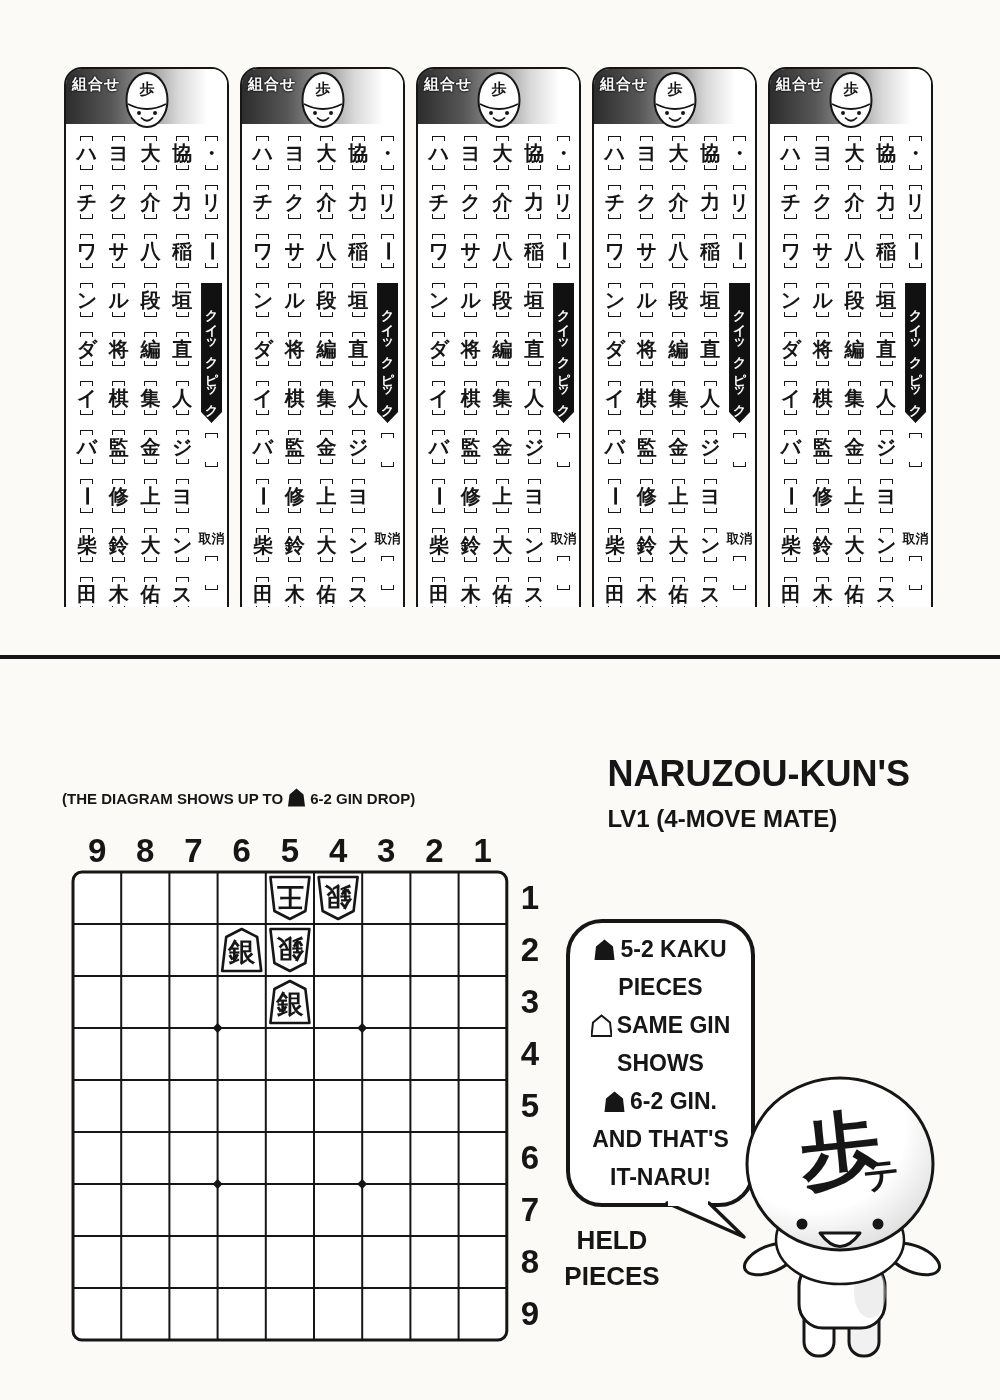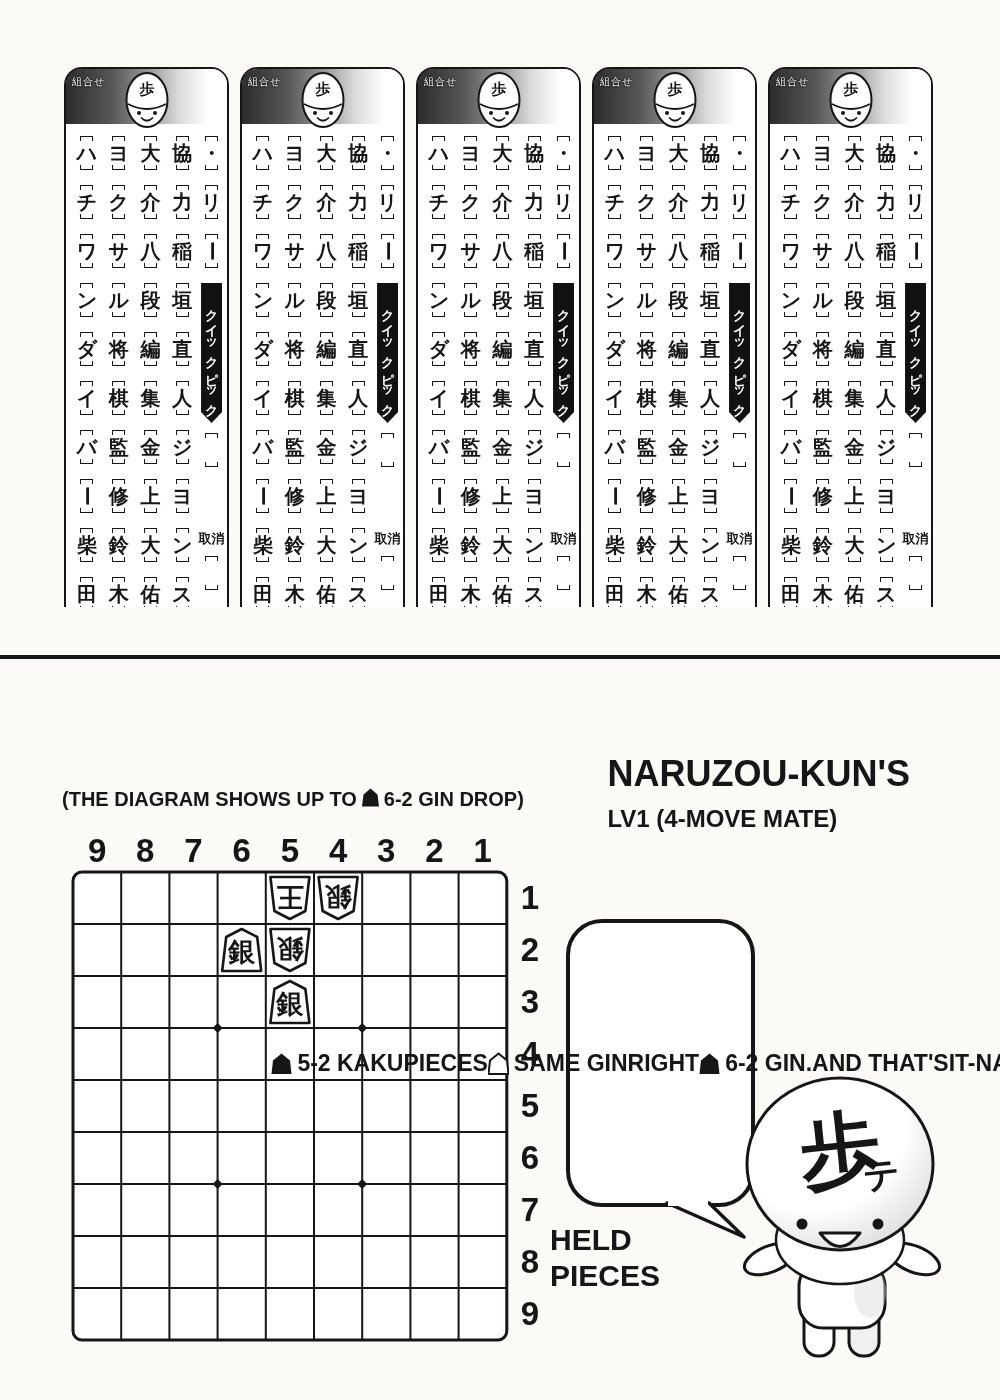--- a/index.html
+++ b/index.html
@@ -4,21 +4,21 @@
 <style>
   html,body{margin:0;padding:0;background:#e8e8e6;}
   .page{position:relative;width:1000px;height:1400px;background:#fbfaf7;overflow:hidden;
         font-family:"Liberation Sans",sans-serif;color:#161616;}
   
   .tickets{position:absolute;left:64px;top:67px;width:874px;height:540px;display:flex;gap:11px;overflow:hidden;}
   .ticket{flex:none;width:165px;height:565px;box-sizing:border-box;background:#fff;
           border:2.5px solid #161616;border-radius:18px 18px 10px 10px;position:relative;}
   .thead{height:55px;border-radius:15px 15px 0 0;position:relative;
          background:linear-gradient(90deg,#2d2d2d 0%,#565656 28%,#9a9a9a 52%,#d9d9d9 70%,#fff 88%);}
-  .thead-label{position:absolute;top:6px;left:6px;font-size:10px;font-weight:normal;color:#fff;
+  .thead-label{position:absolute;top:6px;left:6px;font-size:15px;font-weight:bold;color:#fff;
                letter-spacing:1px;text-shadow:0 0 2px #000,0 0 2px #000;}
   .tmascot{position:absolute;left:50%;top:2px;transform:translateX(-50%);}
   .tbody{display:flex;padding:4px 2px 0 5px;}
   .tcol{width:33px;display:flex;flex-direction:column;}
   .tcol-last{width:28px;}
   .tcell{height:49px;display:flex;flex-direction:column;align-items:center;justify-content:center;gap:1px;}
   .brk{width:13px;height:5px;border:1.6px solid #161616;box-sizing:border-box;}
   .brk.t{border-bottom:none;}
   .brk.b{border-top:none;}
   .tchar{font-size:20px;font-weight:700;line-height:22px;height:22px;min-width:20px;text-align:center;}
@@ -26,34 +26,34 @@
   .ribbon{width:21px;height:140px;margin:8px auto 2px;background:#111;color:#fff;
           writing-mode:vertical-rl;text-orientation:upright;font-size:13px;font-weight:700;
           letter-spacing:1px;line-height:21px;text-align:center;padding-top:6px;box-sizing:border-box;
           clip-path:polygon(0 0,100% 0,100% calc(100% - 11px),50% 100%,0 calc(100% - 11px));}
   .cancel-label{font-size:13px;font-weight:700;text-align:center;margin-top:56px;white-space:nowrap;}
   
   .divider{position:absolute;left:0;top:655px;width:1000px;height:4px;background:#161616;}
   
   .sol-title{position:absolute;left:500px;top:683px;transform:translateX(-50%);
              font-size:41px;font-weight:700;font-style:italic;letter-spacing:-1px;white-space:nowrap;}
-  .sol-sub{position:absolute;left:62px;top:788px;font-size:20px;font-weight:700;white-space:nowrap;
-           display:flex;align-items:flex-start;gap:4px;}
+  .sol-sub{position:absolute;left:62px;top:788px;font-size:15px;font-weight:700;white-space:nowrap;
+           display:flex;align-items:flex-end;gap:4px;}
   .naru-head{position:absolute;right:90px;top:746px;text-align:left;font-weight:700;}
   .naru1,.naru2{font-size:36px;line-height:56px;white-space:nowrap;}
   .naru3{font-size:24px;margin-top:3px;white-space:nowrap;}
   .boardsvg{position:absolute;left:64px;top:838px;}
   
   .bubble{position:absolute;left:566px;top:919px;width:189px;height:288px;box-sizing:border-box;
           background:#fff;border:4px solid #161616;border-radius:36px;
-          display:flex;align-items:center;justify-content:center;padding:8px 4px;}
+          display:flex;flex-direction:column;align-items:center;justify-content:center;padding:8px 4px;}
   .bline{font-size:23px;font-weight:800;line-height:38px;white-space:nowrap;display:flex;align-items:center;gap:5px;}
   .tail{position:absolute;left:664px;top:1200px;}
-  .held{position:absolute;left:550px;top:1222px;width:124px;
-        font-size:30px;font-weight:700;line-height:36px;}
+  .held{position:absolute;left:550px;top:1222px;width:124px;text-align:center;
+        font-size:26px;font-weight:700;line-height:36px;}
   .mascot{position:absolute;left:722px;top:1052px;}
   svg text{font-family:"Liberation Sans",sans-serif;}
 </style>
 </head>
 <body>
 
 <div class="page">
 
   <div class="tickets">
     <div class="ticket">
@@ -1410,21 +1410,21 @@
       <div class="bline">
         <span>PIECES</span>
       </div>
       <div class="bline">
         <svg width="21" height="23" viewBox="0 0 21 23">
           <path d="M10.5,1.5 L19,8.5 L20.5,22 L0.5,22 L2,8.5 Z" fill="#fff" stroke="#161616" stroke-width="2"></path>
         </svg>
         <span>SAME GIN</span>
       </div>
       <div class="bline">
-        <span>RIGHT</span>
+        <span>SHOWS</span>
       </div>
       <div class="bline">
         <svg width="21" height="23" viewBox="0 0 21 23">
           <path d="M10.5,1.5 L19,8.5 L20.5,22 L0.5,22 L2,8.5 Z" fill="#161616" stroke="none" stroke-width="2"></path>
         </svg>
         <span>6-2 GIN.</span>
       </div>
       <div class="bline">
         <span>AND THAT'S</span>
       </div>

